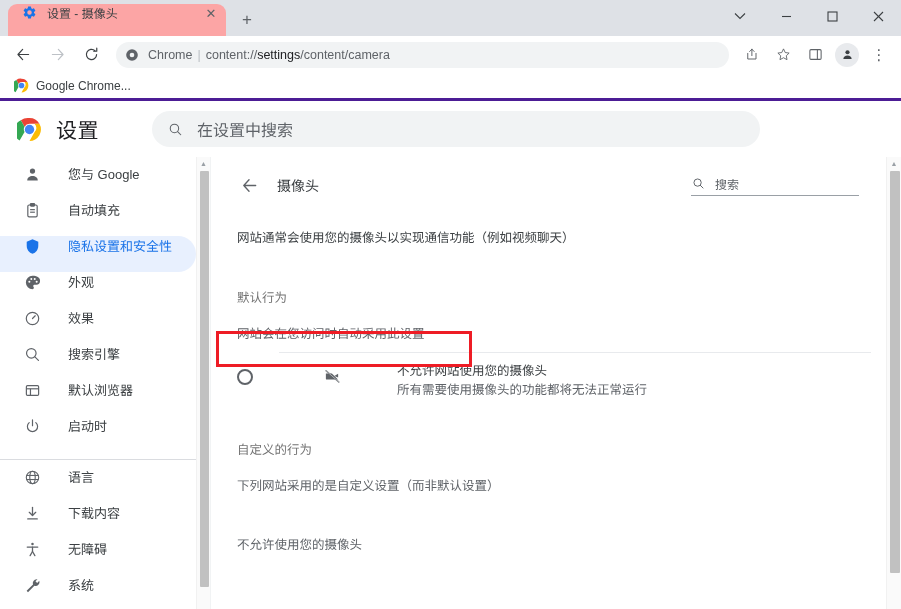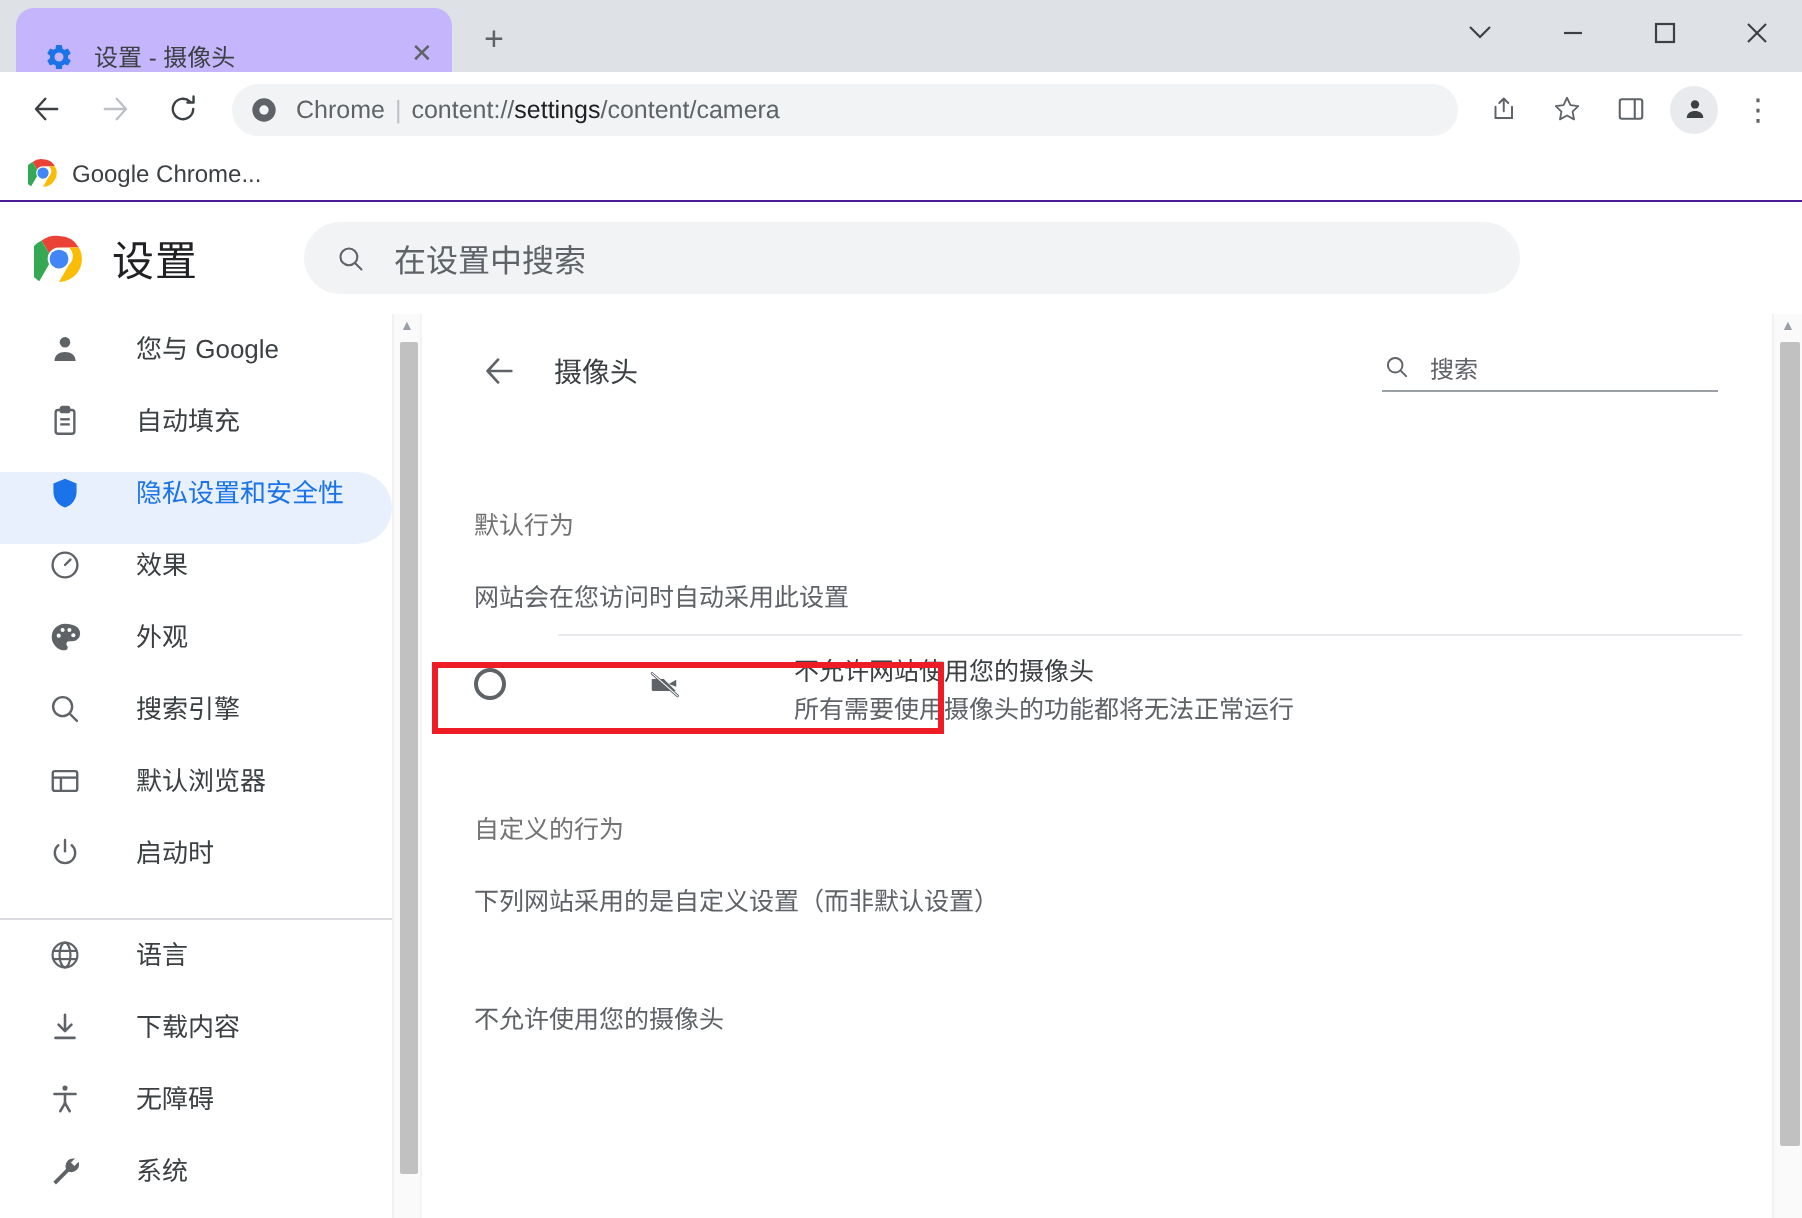--- a/index.html
+++ b/index.html
@@ -16,24 +16,24 @@
     height: 36px;
     background: #dee1e6;
     display: flex;
     align-items: flex-end;
   }
   .tab {
     position: relative;
     margin-left: 8px;
     width: 218px;
     height: 32px;
-    background: #c4b5fd;
+    background: #fca5a5;
     border-radius: 9px 9px 0 0;
     display: flex;
-    align-items: flex-end;
+    align-items: flex-start;
     padding: 0 6px 0 13px;
   }
   .tab-favicon { width: 16px; height: 16px; flex: 0 0 16px; display:flex; align-items:center; justify-content:center; }
   .tab-title {
     flex: 1 1 auto;
     margin-left: 10px;
     font-size: 12px;
     color: #3c4043;
     white-space: nowrap;
     overflow: hidden;
@@ -114,21 +114,21 @@
     border-radius: 50%;
     background: #e8eaed;
     display: flex; align-items: center; justify-content: center;
     color: #3c4043;
   }
 
   
   .bookmarkbar {
     height: 28px;
     background: #ffffff;
-    border-bottom: 1px solid #4c1d95;
+    border-bottom: 3px solid #4c1d95;
     display: flex;
     align-items: center;
     padding: 0 8px;
   }
   .bm-item {
     display: flex;
     align-items: center;
     height: 22px;
     padding: 0 6px;
     border-radius: 4px;
@@ -532,39 +532,39 @@
       <span class="ic">
         <svg width="17" height="17" viewBox="0 0 20 20" fill="#1a73e8">
           <path d="M10 1.6L3.2 4.4v5c0 4.2 2.9 8.1 6.8 9.1 3.9-1 6.8-4.9 6.8-9.1v-5z"></path>
         </svg>
       </span>
       <span class="lbl">隐私设置和安全性</span>
     </div>
 
     <div class="nav-item">
       <span class="ic">
-        <svg width="17" height="17" viewBox="0 0 20 20" fill="none" stroke="#5f6368" stroke-width="1.4">
-          <circle cx="10" cy="10" r="7.3"></circle>
-          <line x1="10" y1="10" x2="13.2" y2="6.8" stroke-linecap="round"></line>
-        </svg>
-      </span>
-      <span class="lbl">效果</span>
-    </div>
-
-    <div class="nav-item">
-      <span class="ic">
         <svg width="17" height="17" viewBox="0 0 20 20" fill="#5f6368">
           <path d="M10 2.2a7.8 7.8 0 0 0 0 15.6c.9 0 1.6-.7 1.6-1.6 0-.4-.2-.8-.4-1.1-.3-.3-.4-.6-.4-1 0-.9.7-1.6 1.6-1.6h1.9a4.6 4.6 0 0 0 4.6-4.6c0-3.7-3.9-5.7-8.9-5.7z"></path>
           <circle cx="6.3" cy="9.2" r="1.2" fill="#fff"></circle>
           <circle cx="8.6" cy="5.9" r="1.2" fill="#fff"></circle>
           <circle cx="12.6" cy="5.9" r="1.2" fill="#fff"></circle>
           <circle cx="14.9" cy="9" r="1.2" fill="#fff"></circle>
         </svg>
       </span>
       <span class="lbl">外观</span>
+    </div>
+
+    <div class="nav-item">
+      <span class="ic">
+        <svg width="17" height="17" viewBox="0 0 20 20" fill="none" stroke="#5f6368" stroke-width="1.4">
+          <circle cx="10" cy="10" r="7.3"></circle>
+          <line x1="10" y1="10" x2="13.2" y2="6.8" stroke-linecap="round"></line>
+        </svg>
+      </span>
+      <span class="lbl">效果</span>
     </div>
 
     <div class="nav-item">
       <span class="ic">
         <svg width="17" height="17" viewBox="0 0 20 20">
           <circle cx="8.6" cy="8.6" r="5.6" stroke="#5f6368" stroke-width="1.4" fill="none"></circle>
           <line x1="12.8" y1="12.8" x2="17" y2="17" stroke="#5f6368" stroke-width="1.4" stroke-linecap="round"></line>
         </svg>
       </span>
       <span class="lbl">搜索引擎</span>
@@ -660,20 +660,21 @@
         <span class="ic">
           <svg width="13" height="13" viewBox="0 0 20 20">
             <circle cx="8.6" cy="8.6" r="5.6" stroke="#5f6368" stroke-width="1.5" fill="none"></circle>
             <line x1="12.8" y1="12.8" x2="17" y2="17" stroke="#5f6368" stroke-width="1.5" stroke-linecap="round"></line>
           </svg>
         </span>
         <span class="ph">搜索</span>
       </div>
     </div>
 
+    <div class="desc-line" style="margin-top:16px;">网站通常会使用您的摄像头以实现通信功能（例如视频聊天）</div>
 
     <div class="sec-title" style="margin-top:39px;">默认行为</div>
     <div class="sec-sub" style="margin-top:17px;">网站会在您访问时自动采用此设置</div>
 
     <div class="radio-group">
 
 
       <div class="row-divider"></div>
 
       <div class="radio-row second">

